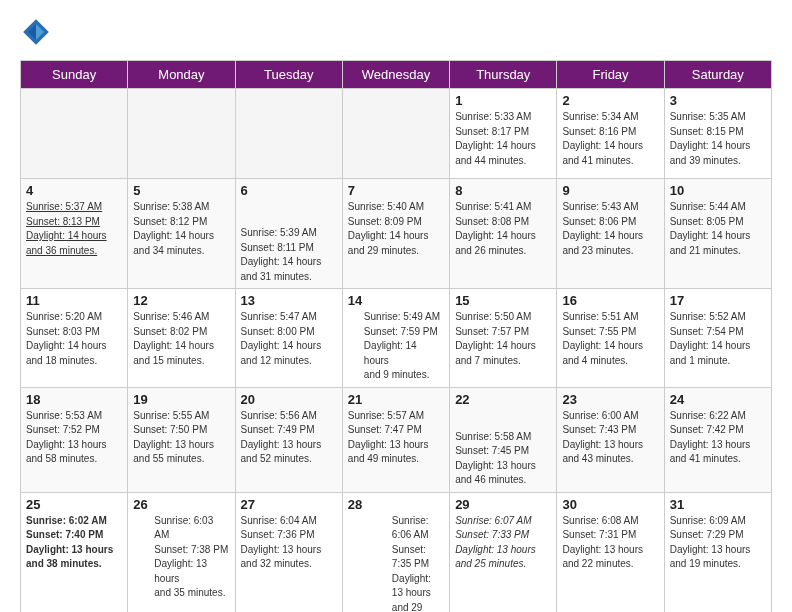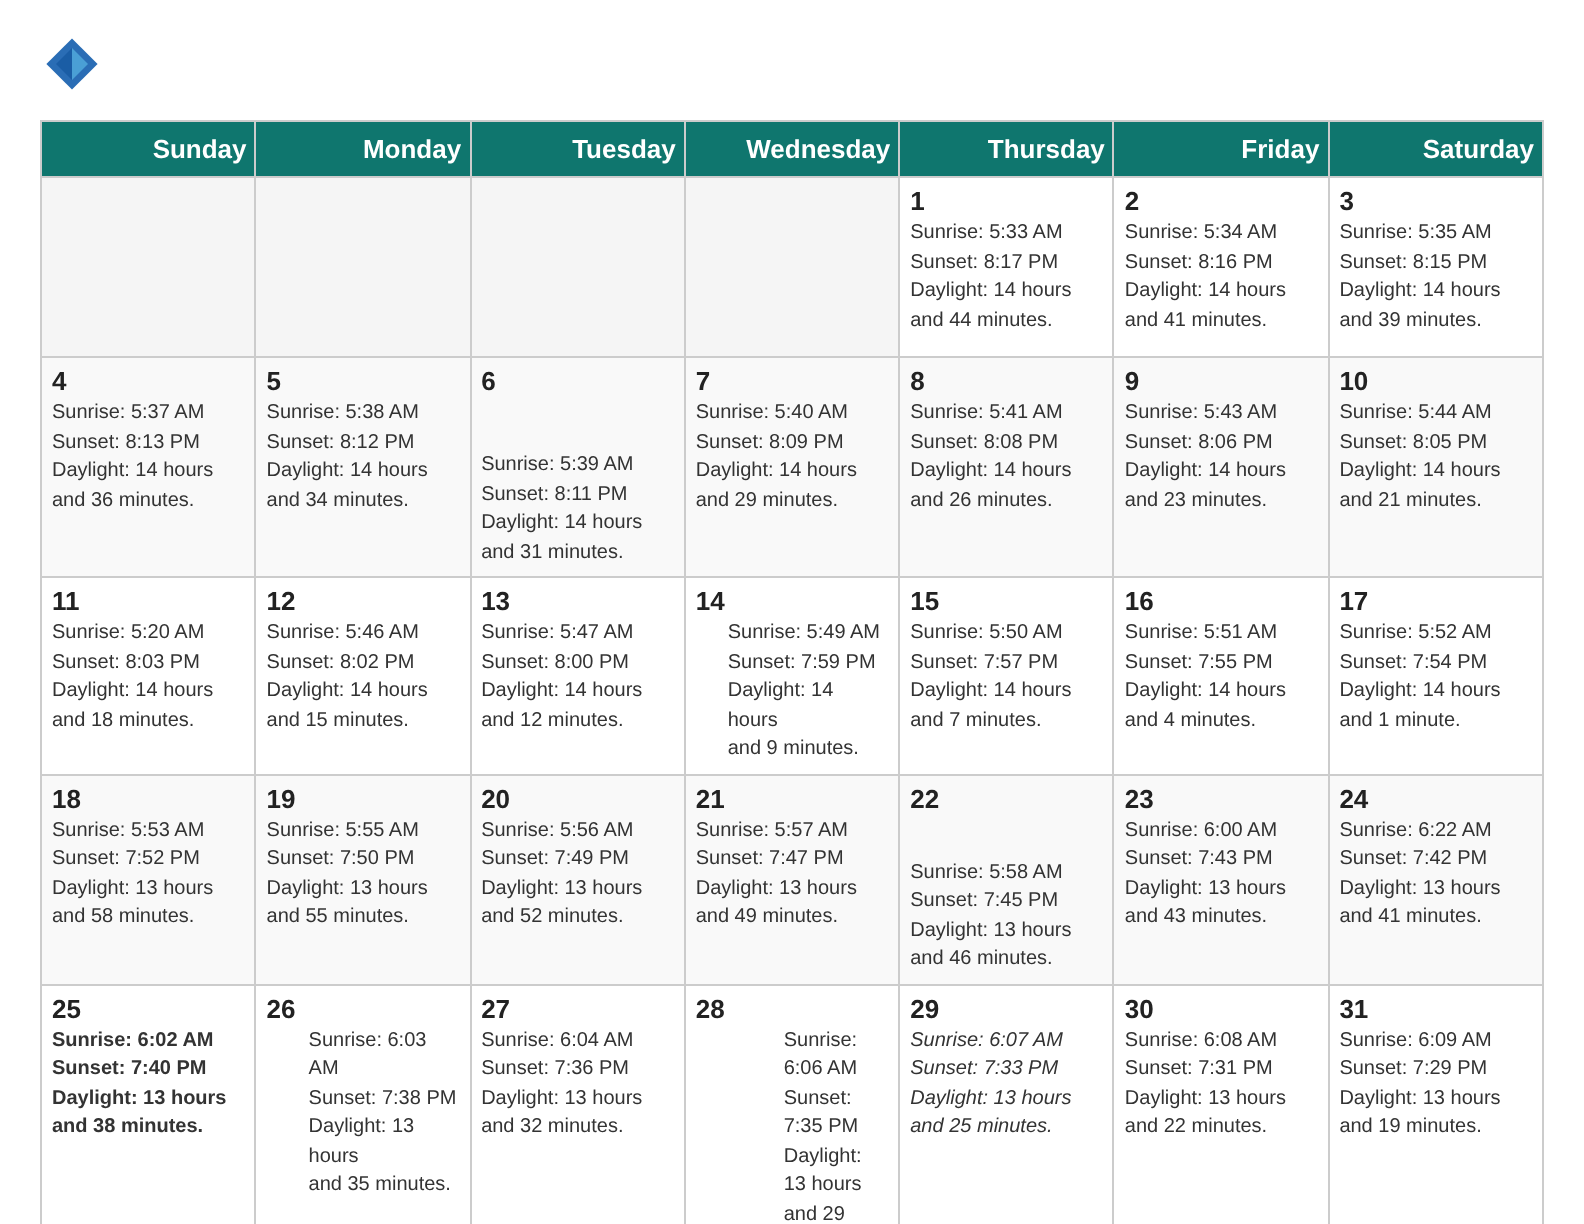--- a/index.html
+++ b/index.html
@@ -51,26 +51,26 @@
     .location {
       font-size: 16px;
       color: #444;
     }
     table {
       width: 100%;
       border-collapse: collapse;
       table-layout: fixed;
     }
     thead tr th {
-      background: #0f766e;
+      background: #701a75;
       color: #fff;
       font-size: 13px;
-      font-weight: bold;
+      font-weight: normal;
       padding: 6px 4px;
-      text-align: right;
+      text-align: center;
       border: 1px solid #ccc;
     }
     tbody tr td {
       border: 1px solid #ccc;
       vertical-align: top;
       padding: 4px 5px;
       font-size: 10.5px;
       color: #333;
       height: 90px;
       background: #fff;
@@ -150,21 +150,21 @@
           <div class="day-num">3</div>
           <div class="day-info" style="white-space: pre-line;">Sunrise: 5:35 AM
 Sunset: 8:15 PM
 Daylight: 14 hours
 and 39 minutes.</div>
         </td>
       </tr>
       <tr>
         <td>
           <div class="day-num">4</div>
-          <div class="day-info" style="white-space: pre-line;">Sunrise: 5:37 AM
+          <div class="day-info" style="white-space: pre-line; text-decoration: underline;">Sunrise: 5:37 AM
 Sunset: 8:13 PM
 Daylight: 14 hours
 and 36 minutes.</div>
         </td>
         <td>
           <div class="day-num">5</div>
           <div class="day-info" style="white-space: pre-line;">Sunrise: 5:38 AM
 Sunset: 8:12 PM
 Daylight: 14 hours
 and 34 minutes.</div>

